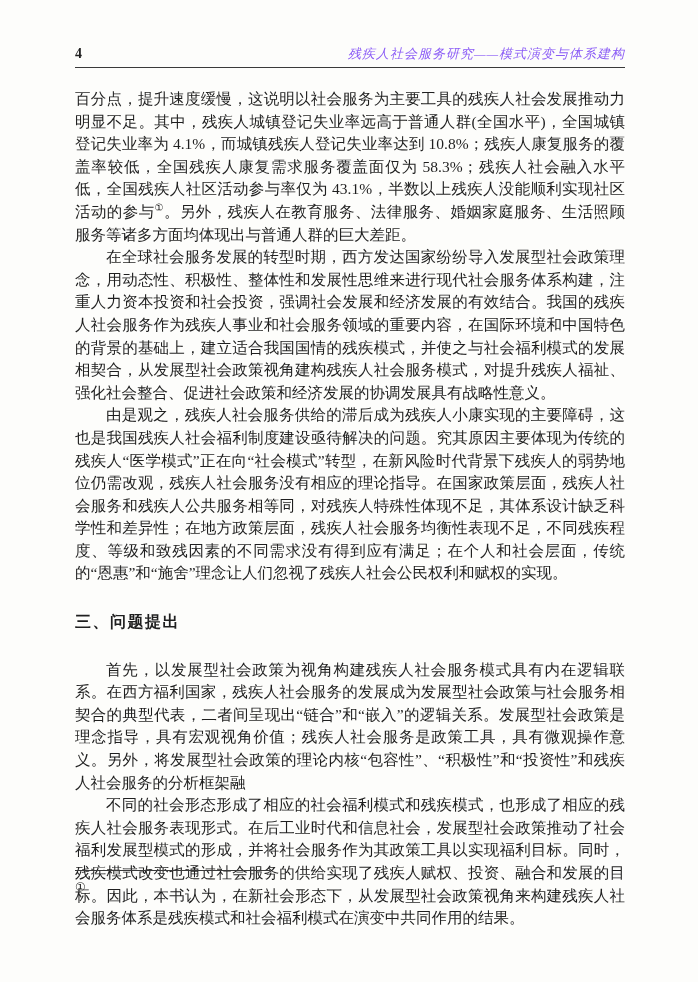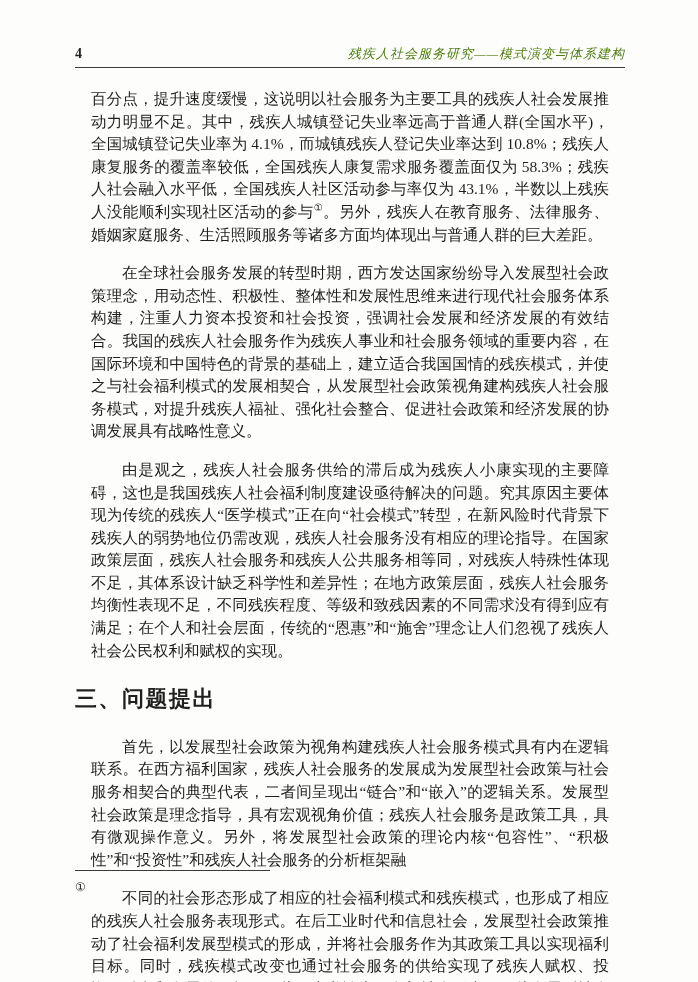--- a/index.html
+++ b/index.html
@@ -30,44 +30,44 @@
   .page-number {
     font-size: 14px;
     font-weight: bold;
     line-height: 16px;
   }
   .running-title {
     font-size: 13px;
     font-style: italic;
     letter-spacing: 1px;
     line-height: 16px;
-    color: #4d7c0f;
+    color: #8b5cf6;
   }
   
   .page-body {
     margin-top: 20px;
     font-size: 15.5px;
     line-height: 22.6px;
     text-align: justify;
   }
   .page-body p {
-    margin: 16px;
+    margin: 0;
     text-indent: 2em;
   }
   .page-body p.continuation {
     text-indent: 0;
   }
   .footnote-ref {
     font-size: 10px;
     vertical-align: super;
     line-height: 0;
   }
   .section-heading {
     font-family: "Liberation Sans", "DejaVu Sans", sans-serif;
-    font-size: 22px;
+    font-size: 16px;
     font-weight: bold;
     letter-spacing: 1.5px;
     margin: 26px 0 25px 0;
     text-align: left;
   }
   
   .footnote-area {
     position: absolute;
     left: 75px;
     right: 73px;

